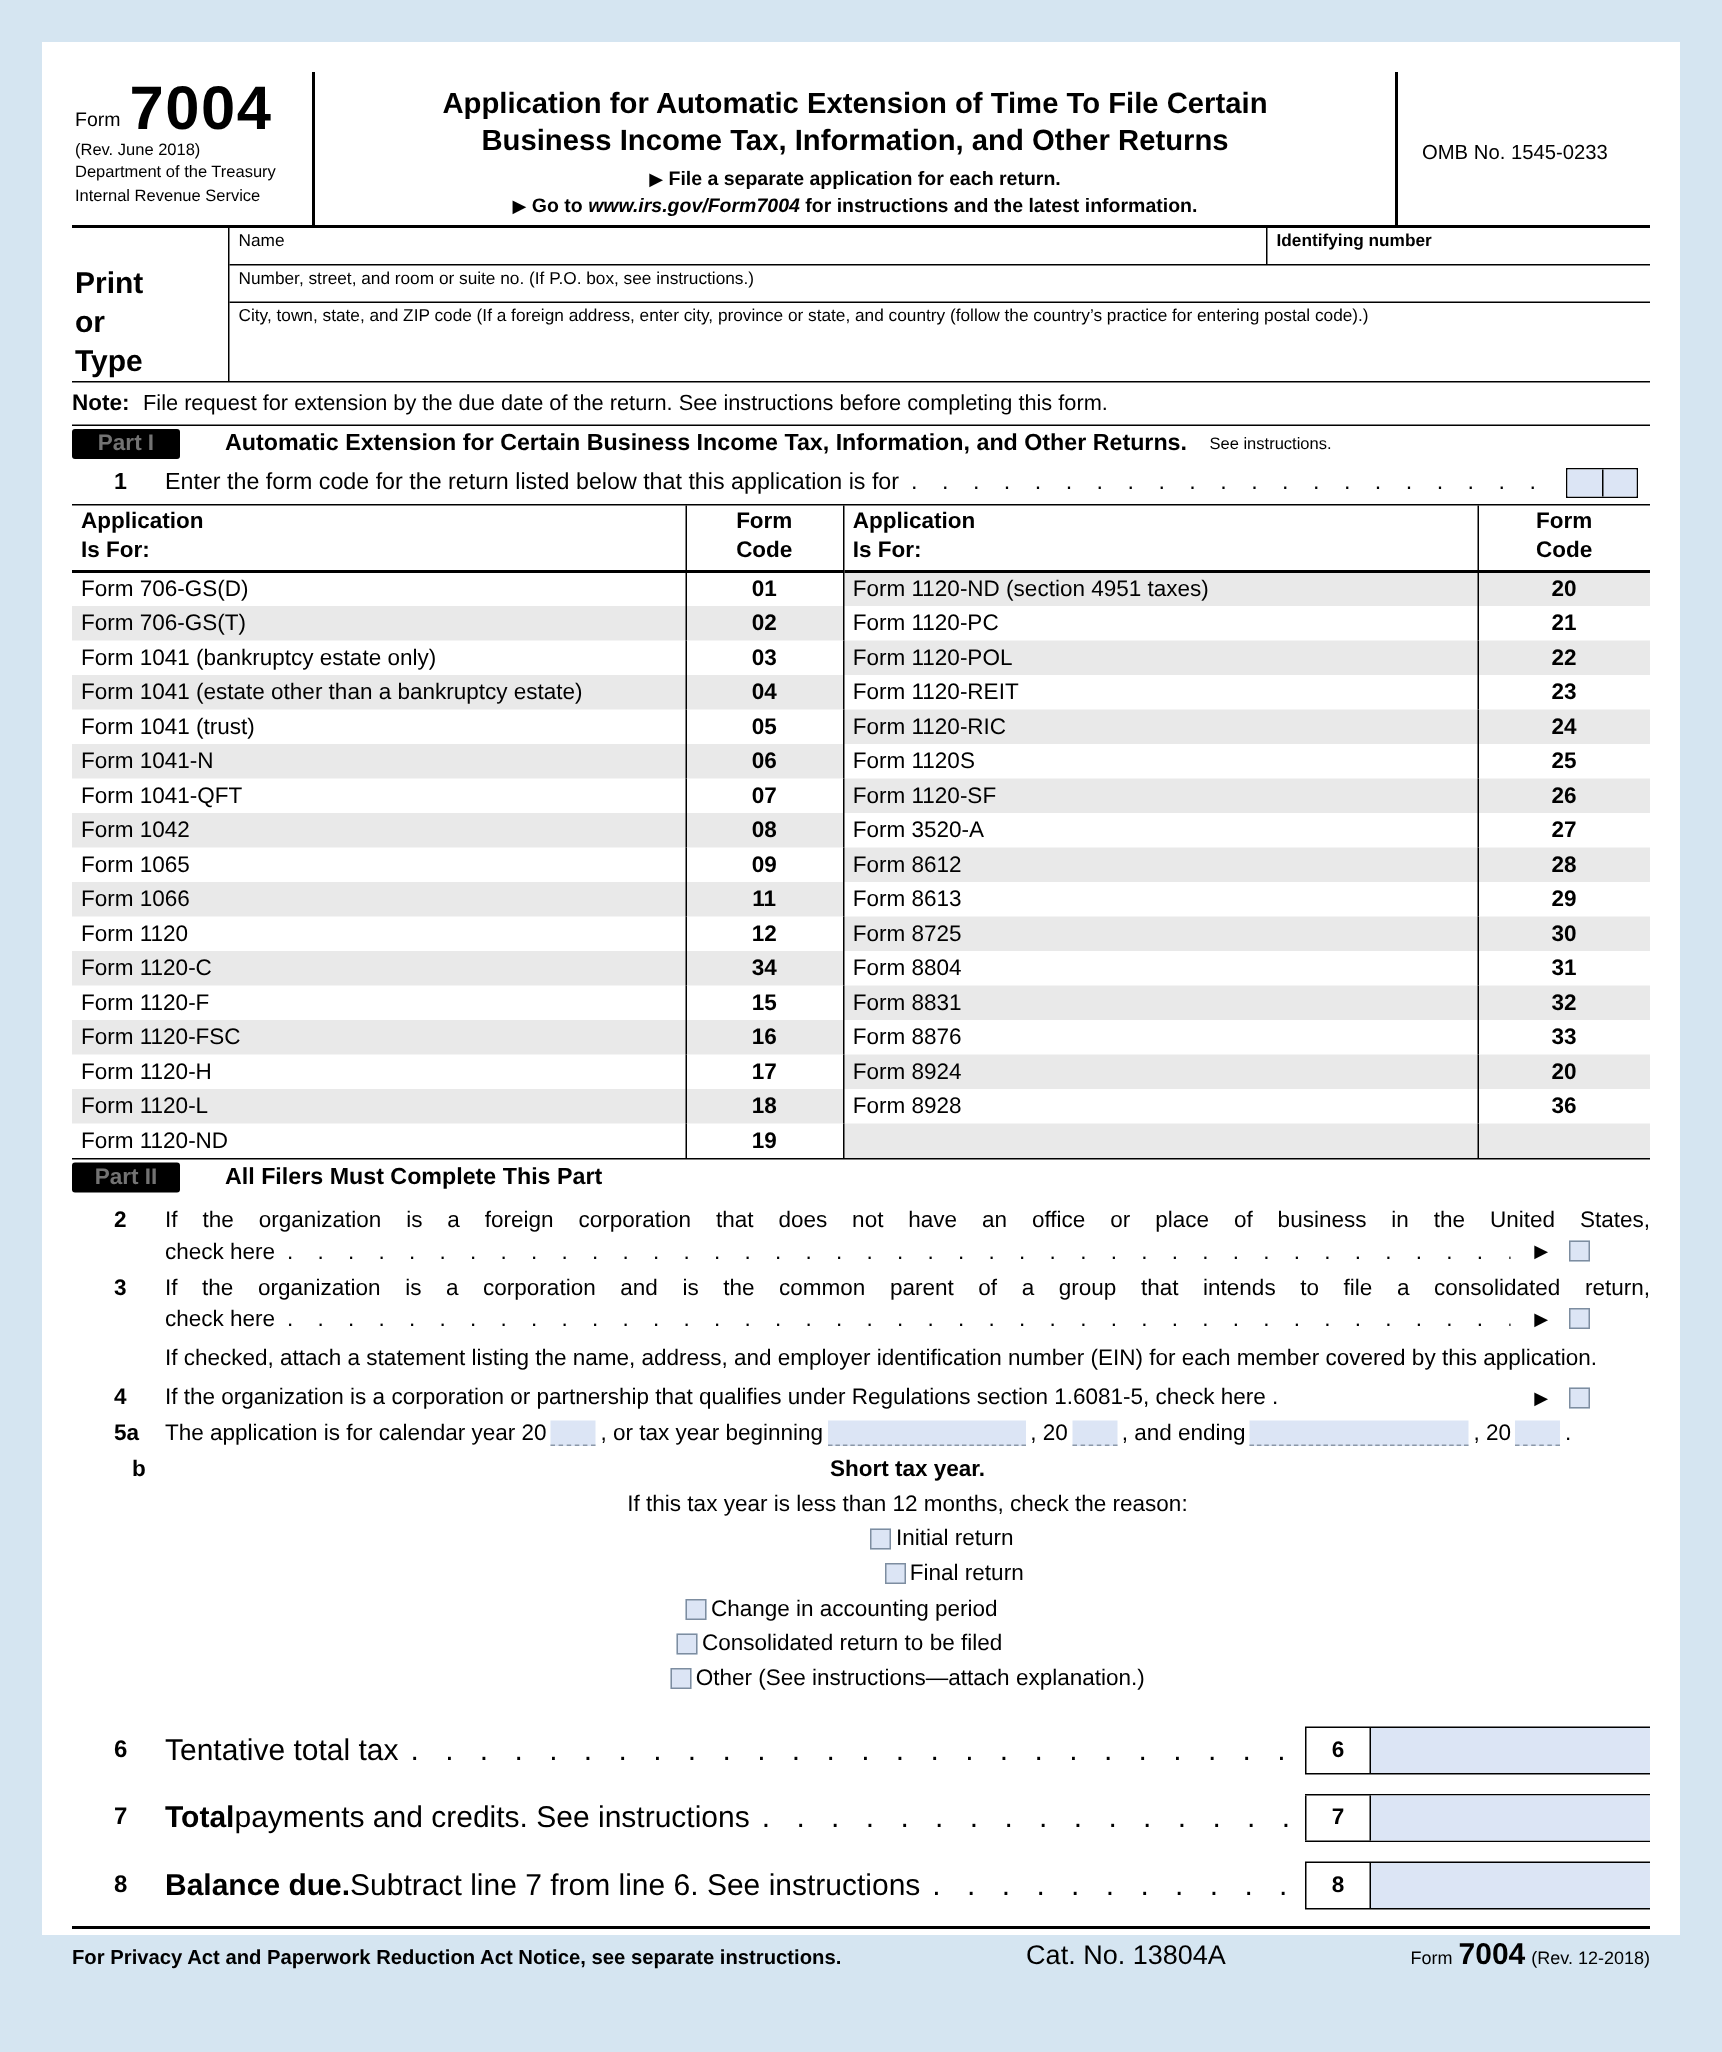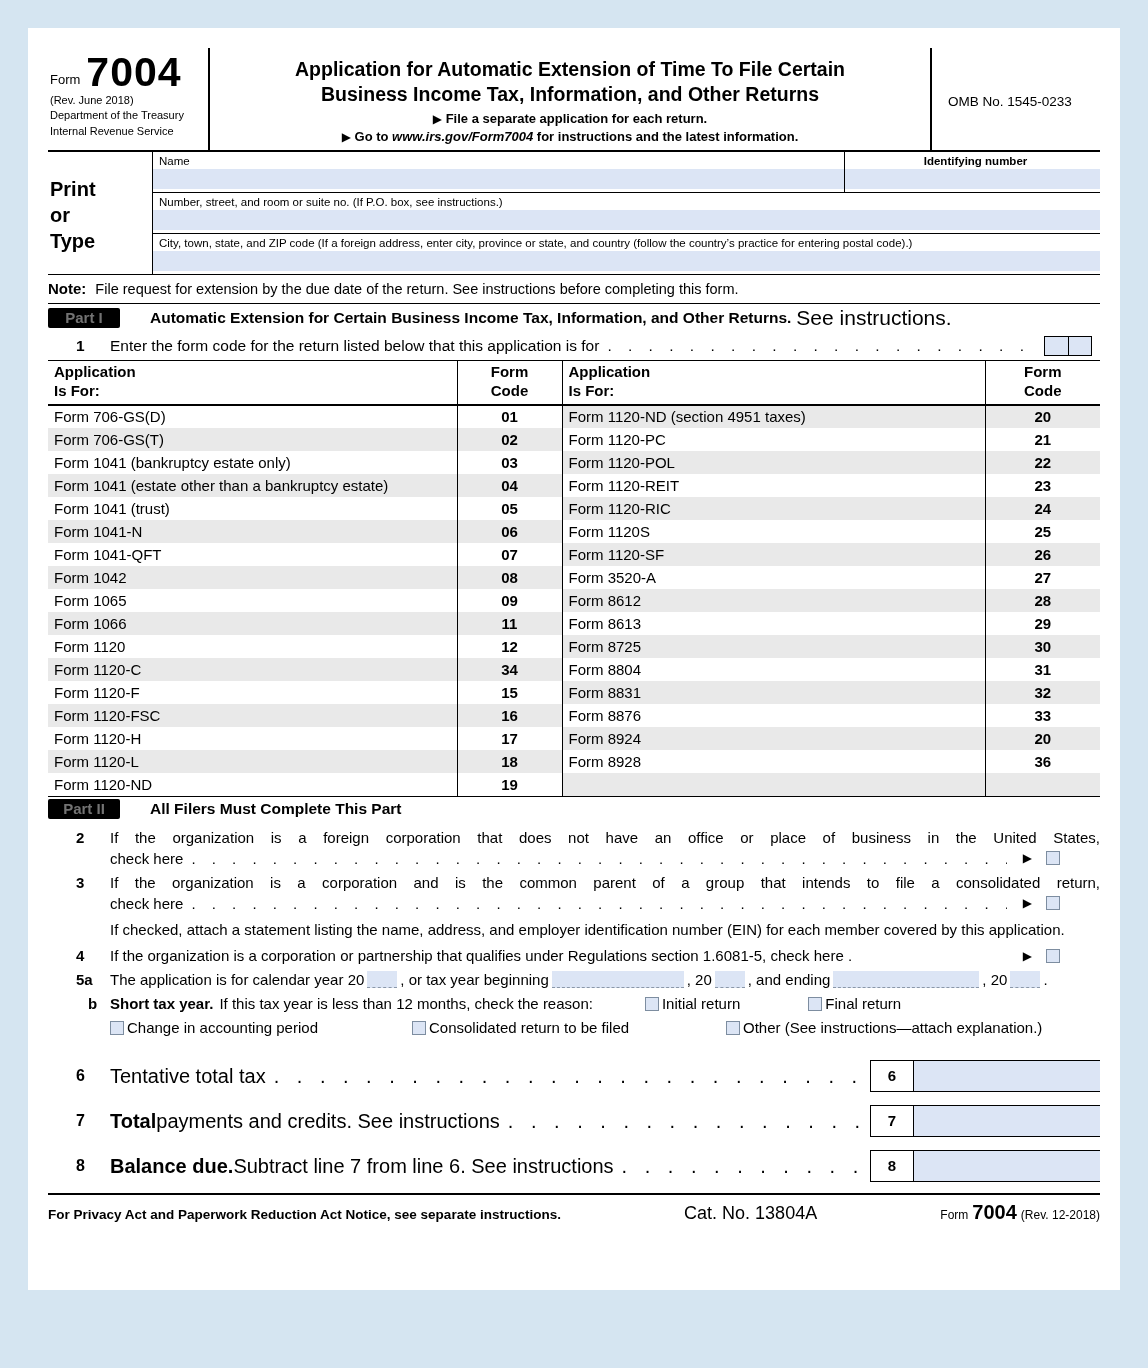--- a/index.html
+++ b/index.html
@@ -26,34 +26,34 @@
   .arrow{font-size:12px;}
   .hdr-right{width:170px;border-left:2px solid #000;padding:46px 0 0 16px;font-size:13.5px;}
 
   
   .pt{display:flex;border-bottom:1px solid #000;}
   .pt-label{width:104px;font-size:20px;font-weight:bold;padding:24px 0 0 2px;line-height:26px;}
   .pt-fields{flex:1;border-left:1.5px solid #000;display:flex;flex-direction:column;}
   .pt-row{border-bottom:1px solid #000;}
   .pt-row.last{border-bottom:none;}
   .pt-row.row-name{display:flex;}
-  .cell{flex:1;display:flex;flex-direction:column;}
+  .cell{flex:1;display:flex;flex-direction:row;}
   .cell-name{border-right:1.5px solid #000;}
   .cell-id{flex:0 0 255px;}
   .cell-label{font-size:11.5px;padding:3px 0 1px 6px;}
   .field{height:20px;background:var(--field);margin:1px 0 3px;}
 
   
   .note{padding:5px 0 6px;font-size:14.5px;}
   .note .bold{font-size:15px;margin-right:5px;}
   .part-bar{border-top:1.5px solid #000;display:flex;align-items:center;padding:2px 0 3px;}
   .part-chip{background:#000;color:#737373;font-weight:bold;font-size:15px;width:72px;text-align:center;
              padding:1px 0 2px;border-radius:2px;}
   .part-title{font-weight:bold;font-size:15.5px;margin-left:30px;}
-  .part-suffix{font-size:21px;margin-left:5px;}
+  .part-suffix{font-size:11px;margin-left:15px;}
 
   
   .line1{display:flex;align-items:center;padding:3px 0 4px;font-size:15.5px;border-bottom:1px solid #000;}
   .lnum{flex:0 0 62px;padding-left:28px;font-weight:bold;}
   .dots{flex:1 1 0;min-width:0;overflow:hidden;white-space:nowrap;letter-spacing:6px;margin:0 8px;}
   .code-box{display:flex;border:1px solid #000;margin:0 8px 0 2px;}
   .code-cell{width:23px;height:18px;background:var(--field);}
   .code-cell + .code-cell{border-left:1px solid #000;}
 
   
@@ -76,21 +76,21 @@
   .just{text-align:justify;line-height:1.45;}
   .qrow{display:flex;align-items:center;margin-top:4px;padding-right:40px;}
   .qrow .arrow{margin:0 14px 0 8px;}
   .checkbox{flex:0 0 14px;width:14px;height:14px;background:var(--field);border:1px solid #7d8da0;display:inline-block;}
   .spacer{flex:1;}
 
   .q5a-body{display:flex;align-items:flex-end;white-space:nowrap;}
   .ifield{display:inline-block;height:17px;background:var(--field);border-bottom:1px dashed #8a97a8;margin:0 3px;}
   .w28{width:30px}.w130{width:132px}.w140{width:146px}
 
-  .qrow5b{display:flex;align-items:center;gap:6px;}
+  .qrow5b{display:flex;align-items:center;gap:6px;flex-direction:column;}
   .opt{display:flex;align-items:center;gap:3px;}
   .opt-initial{margin-left:46px;}
   .opt-final{margin-left:62px;}
   .row2 .opt-change{width:296px;}
   .row2 .opt-consol{width:308px;}
 
   
   .amt{display:flex;align-items:stretch;height:32px;margin-top:13px;}
   .amt-first{margin-top:24px;}
   .amt .qnum{padding-top:7px;}

